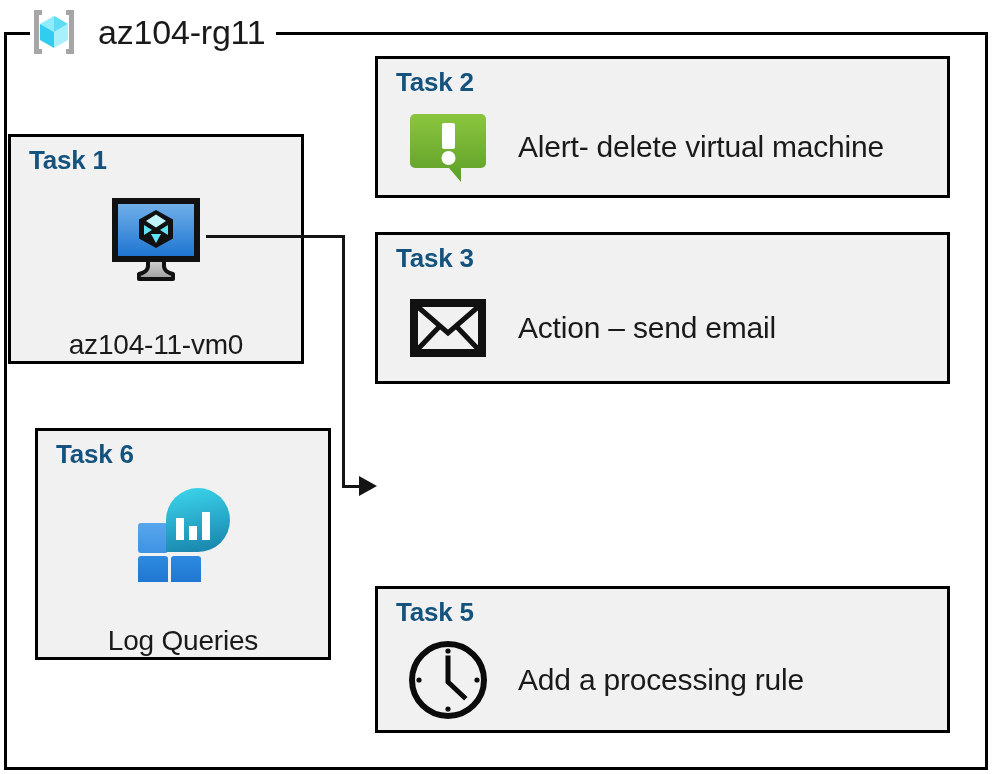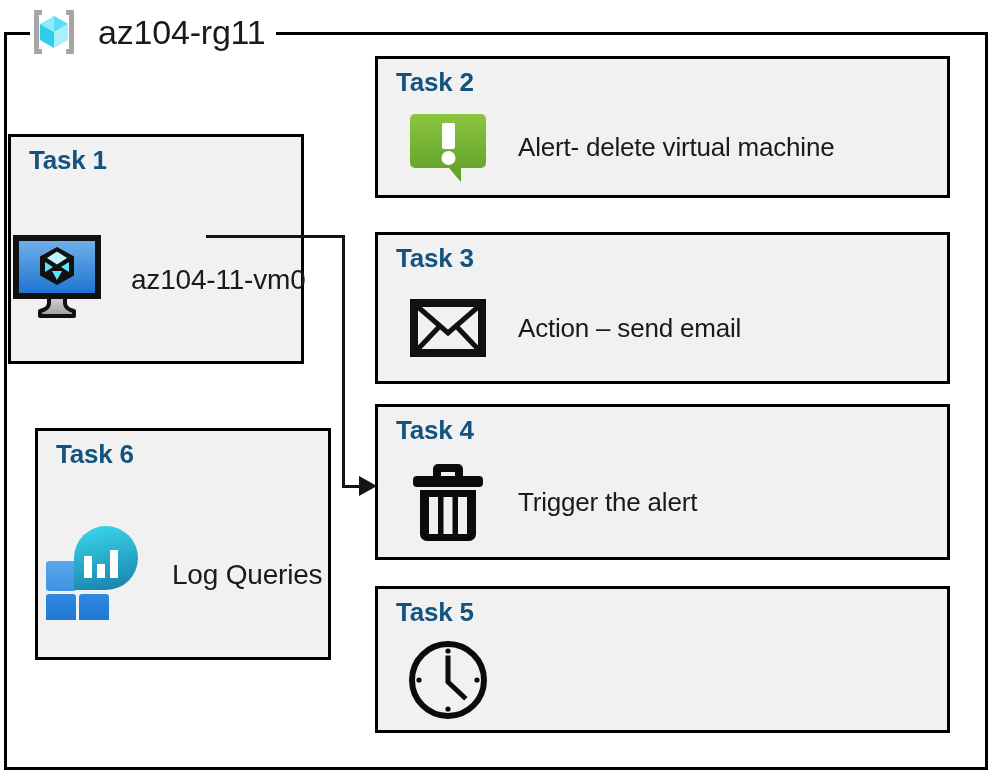--- a/index.html
+++ b/index.html
@@ -93,24 +93,23 @@
     letter-spacing: -0.2px;
     white-space: nowrap;
   }
 
   
   .card-vertical .card-body {
     position: absolute;
     left: 0; right: 0;
     top: 48px; bottom: 0;
     display: flex;
-    flex-direction: row;
-    align-items: center;
-    justify-content: flex-start;
-    gap: 28px;
+    flex-direction: column;
+    align-items: center;
+    justify-content: space-between;
   }
   .card-vertical .icon-wrap {
     margin-top: 6px;
     height: 96px;
     display: flex;
     align-items: center;
     justify-content: center;
   }
   .card-vertical .card-text {
     margin-top: 14px;
@@ -130,21 +129,21 @@
   }
   .card-horizontal .icon-wrap {
     width: 96px;
     display: flex;
     align-items: center;
     justify-content: center;
     flex: 0 0 auto;
   }
   .card-horizontal .card-text {
     margin-left: 22px;
-    font-size: 26px;
+    font-size: 30px;
     color: #1a1a1a;
     white-space: nowrap;
     letter-spacing: -0.2px;
   }
 
   
   #card-task1 { left: 8px;  top: 134px; width: 296px; height: 230px; }
   #card-task6 { left: 35px;  top: 428px; width: 296px; height: 232px; }
   #card-task2 { left: 375px; top: 56px;  width: 575px; height: 142px; padding-left: 28px; }
   #card-task3 { left: 375px; top: 232px; width: 575px; height: 152px; }
@@ -296,54 +295,35 @@
         <svg class="svg-icon" width="76" height="58" viewBox="0 0 76 58">
           <rect x="4" y="4" width="68" height="50" fill="#f1f1f1" stroke="#111111" stroke-width="8"></rect>
           <path d="M8 8 L38 34 L68 8" fill="none" stroke="#111111" stroke-width="5"></path>
           <path d="M8 50 L29 28 M68 50 L47 28" fill="none" stroke="#111111" stroke-width="5"></path>
         </svg>
       </div>
       <div class="card-text">Action – send email</div>
     </div>
   </div>
 
-  <div class="card card-horizontal" id="card-task4">
-    <div class="card-label">Task 4</div>
-    <div class="card-body">
-      <div class="icon-wrap">
-        <svg class="svg-icon" width="74" height="84" viewBox="0 0 74 84">
-
-          <path d="M27 4 H47 A5 5 0 0 1 52 9 V16 H44 V12 H30 V16 H22 V9 A5 5 0 0 1 27 4 Z" fill="#0b0b0b"></path>
-
-          <rect x="2" y="16" width="70" height="11" rx="4" fill="#0b0b0b"></rect>
-
-          <path d="M9 30 H65 V74 A7 7 0 0 1 58 81 H16 A7 7 0 0 1 9 74 Z" fill="#0b0b0b"></path>
-
-          <rect x="18" y="37" width="9" height="37" fill="#f1f1f1"></rect>
-          <rect x="32.5" y="37" width="9" height="37" fill="#f1f1f1"></rect>
-          <rect x="47" y="37" width="9" height="37" fill="#f1f1f1"></rect>
-        </svg>
-      </div>
-      <div class="card-text">Trigger the alert</div>
-    </div>
-  </div>
 
   <div class="card card-horizontal" id="card-task5">
     <div class="card-label">Task 5</div>
     <div class="card-body">
       <div class="icon-wrap">
         <svg class="svg-icon" width="82" height="82" viewBox="0 0 82 82">
           <circle cx="41" cy="41" r="36" fill="none" stroke="#0b0b0b" stroke-width="6"></circle>
           <circle cx="41" cy="12" r="2.6" fill="#0b0b0b"></circle>
           <circle cx="41" cy="70" r="2.6" fill="#0b0b0b"></circle>
           <circle cx="12" cy="41" r="2.6" fill="#0b0b0b"></circle>
           <circle cx="70" cy="41" r="2.6" fill="#0b0b0b"></circle>
           <path d="M41 19 L41 43 L57 58" fill="none" stroke="#0b0b0b" stroke-width="5" stroke-linecap="square"></path>
         </svg>
       </div>
+      <div class="card-text">Add a processing rule</div>
     </div>
   </div>
 
   <div class="conn" id="conn-h1"></div>
   <div class="conn" id="conn-v1"></div>
   <div class="conn" id="conn-h2"></div>
   <div id="conn-arrow"></div>
 
 </div>
 

